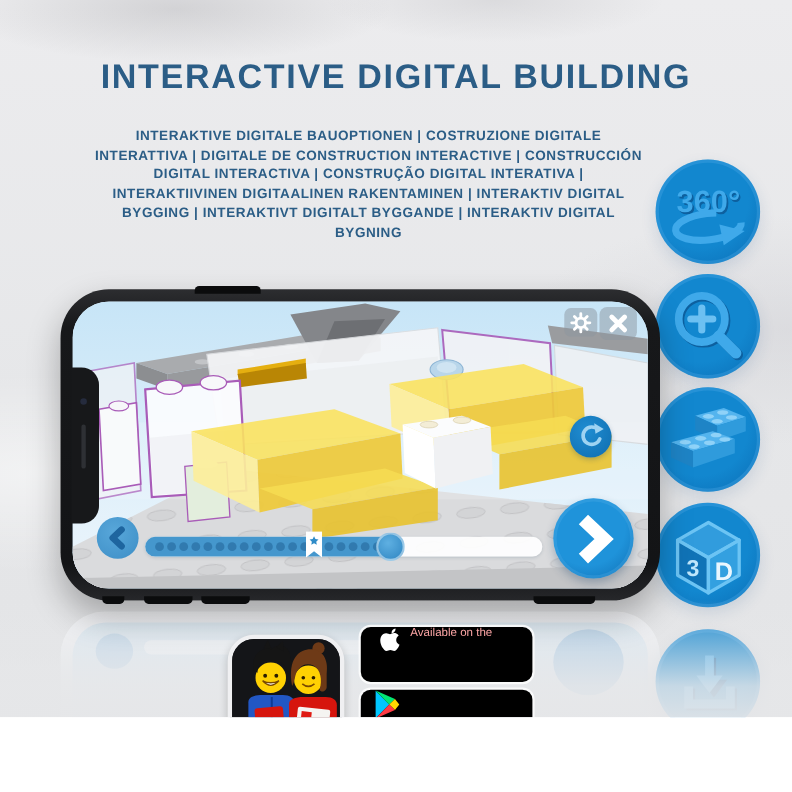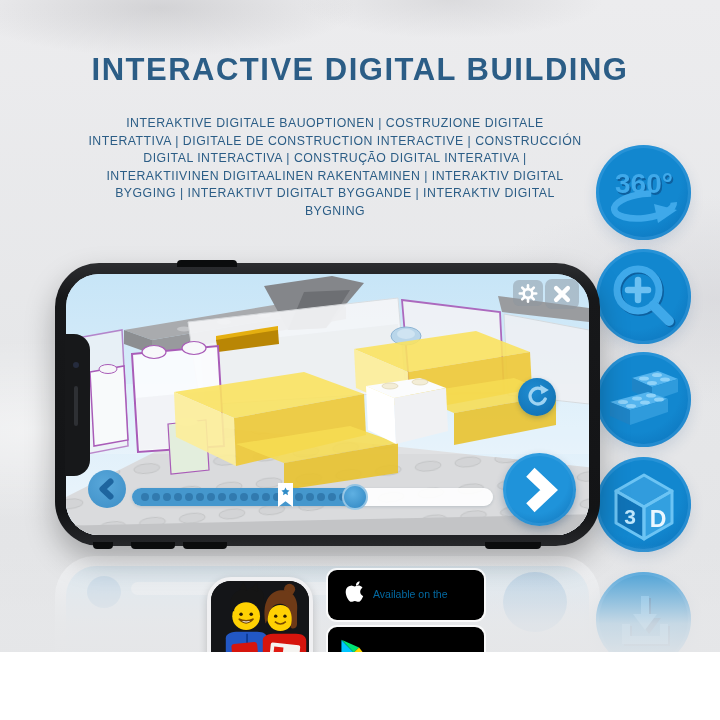--- a/index.html
+++ b/index.html
@@ -9,21 +9,21 @@
       radial-gradient(ellipse 280px 70px at 160px 8px, rgba(110,110,115,.20), transparent 70%),
       radial-gradient(ellipse 220px 55px at 450px 0px, rgba(130,130,135,.16), transparent 70%),
       radial-gradient(ellipse 320px 140px at 715px 300px, rgba(205,205,210,.45), transparent 75%),
       radial-gradient(ellipse 400px 120px at 40px 430px, rgba(255,255,255,.5), transparent 75%),
       linear-gradient(180deg,#ececee 0%,#e6e7e9 55%,#e3e4e6 100%);}
   
   .header{position:absolute;left:0;top:0;width:720px;z-index:4;}
   .title{position:absolute;left:0;top:52px;width:720px;margin:0;text-align:center;
     font-size:31px;font-weight:bold;letter-spacing:1.5px;color:#2b5d86;}
   .subtitle{position:absolute;left:85px;top:115px;width:500px;margin:0;text-align:center;
-    font-size:12.3px;font-weight:normal;letter-spacing:.5px;line-height:17.6px;color:#2b5d86;}
+    font-size:12.3px;font-weight:bold;letter-spacing:.5px;line-height:17.6px;color:#2b5d86;}
   
   .circle{position:absolute;left:596px;width:95px;height:95px;border-radius:50%;z-index:3;
     background:radial-gradient(circle at 42% 38%, #1287cf 55%, #0a6cb4 100%);
     box-shadow:inset 0 0 0 3px rgba(80,170,230,.33), 0 6px 14px rgba(40,90,140,.15);}
   .c1{top:145px}.c2{top:249px}.c3{top:352px}.c4{top:457px}.c5{top:572px}
   .circle svg{width:100%;height:100%;display:block;}
   
   .phone{position:absolute;left:55px;top:263px;width:545px;height:283px;z-index:6;
     background:linear-gradient(180deg,#2c2d30 0%,#17181a 12%,#131416 88%,#26272a 100%);
     border-radius:44px;box-shadow:0 14px 30px rgba(0,0,0,.28);}
@@ -74,21 +74,21 @@
   .refl-bar{position:absolute;left:76px;top:26px;width:352px;height:13px;border-radius:7px;background:rgba(255,255,255,.55);}
   .fade-overlay{position:absolute;left:0;top:545px;width:720px;height:175px;z-index:5;pointer-events:none;
     background:linear-gradient(180deg,rgba(230,231,233,0) 0%,rgba(230,231,233,.85) 45%,#e5e6e8 72%);}
   
   .footer{position:absolute;left:0;top:0;width:720px;height:720px;z-index:10;pointer-events:none;}
   .footer > *{pointer-events:auto;}
   .app-icon{position:absolute;left:207px;top:577px;width:98px;height:98px;border-radius:24px;
     border:4px solid #f0f0f2;overflow:hidden;background:#141518;box-shadow:0 3px 8px rgba(0,0,0,.18);}
   .app-icon svg{display:block;width:98px;height:98px;}
   .badge{position:absolute;left:328px;width:156px;height:50px;background:#000;border-radius:9px;
-    box-shadow:0 0 0 2px rgba(255,255,255,.8);display:flex;align-items:center;gap:9px;padding:0 12px;box-sizing:border-box;color:#0369a1;}
+    box-shadow:0 0 0 2px rgba(255,255,255,.8);display:flex;align-items:flex-start;gap:9px;padding:0 12px;box-sizing:border-box;color:#fca5a5;}
   .appstore{top:570px}.gplay{top:627px}
   .btxt{display:flex;flex-direction:column;justify-content:center;line-height:1.08;}
   .appstore .tag{font-size:10.5px;}
   .appstore .store{font-size:21px;font-weight:bold;letter-spacing:-.2px;}
   .gplay .tag{font-size:8.5px;letter-spacing:1.3px;}
   .gplay .store{font-size:19px;font-weight:bold;}
   .refl-icon{position:absolute;left:207px;top:688px;width:106px;height:24px;border-radius:12px;
     background:linear-gradient(180deg,rgba(70,60,60,.28),transparent);opacity:.5;filter:blur(2px);}
   .refl-badge{position:absolute;left:328px;top:688px;width:156px;height:22px;border-radius:9px;
     background:linear-gradient(180deg,rgba(0,0,0,.3),transparent);opacity:.4;filter:blur(2px);}

